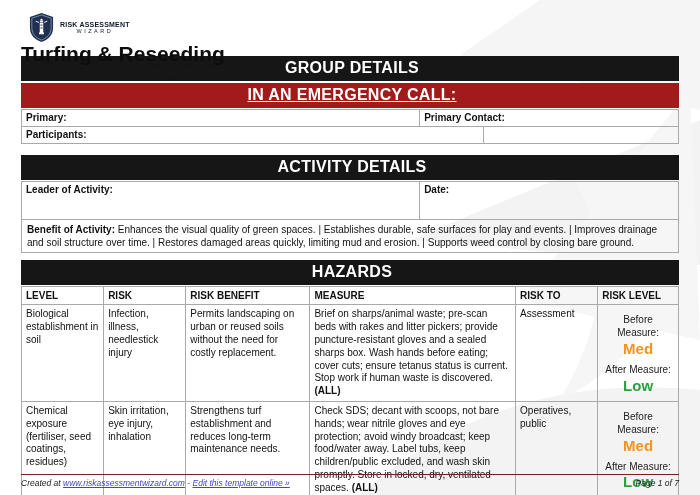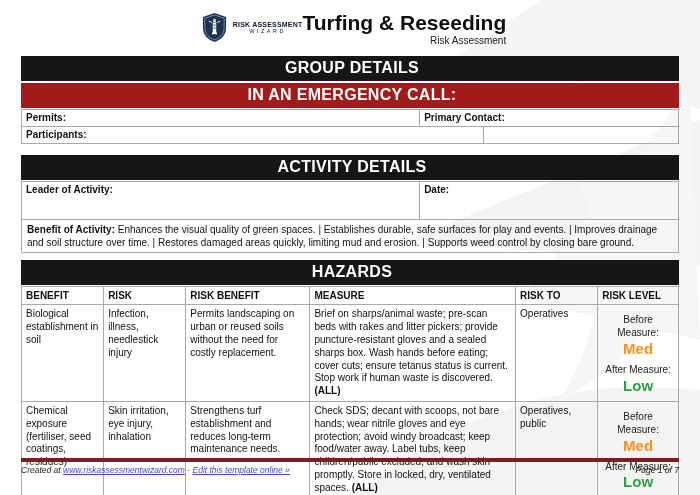--- a/index.html
+++ b/index.html
@@ -18,37 +18,37 @@
     width:700px;height:495px;
     background:#fff;
     overflow:hidden;
     font-family:"Liberation Sans", sans-serif;
     color:#111;
   }
   .watermark{position:absolute;top:0;left:0;z-index:0;}
   .content{position:relative;z-index:1;padding:12px 21px 0 21px;}
 
   
-  .hdr{display:flex;justify-content:center;align-items:flex-start;height:36px;}
+  .hdr{display:flex;justify-content:space-between;align-items:flex-start;height:36px;flex-direction:column;}
   .logo{display:flex;align-items:center;gap:5px;margin-left:7px;}
   .logo-text{display:flex;flex-direction:column;align-items:center;line-height:1.1;}
   .logo-line1{font-size:7px;font-weight:bold;color:#10182b;letter-spacing:.2px;}
   .logo-line2{font-size:5.5px;color:#10182b;letter-spacing:2.5px;}
   .titles{text-align:right;}
   .doc-title{font-size:21px;font-weight:bold;color:#0d0d0d;line-height:1.05;}
   .doc-subtitle{font-size:10px;color:#1a1a1a;margin-top:1px;}
 
   
   .bar{
     background:var(--bar-black);
     color:#fff;font-weight:bold;font-size:16px;
     text-align:center;padding:3px 0 4px 4px;margin-top:2px;
     letter-spacing:.3px;
   }
-  .bar.red{background:var(--accent-red);}
+  .bar.red{background:var(--accent-red);text-decoration:underline;}
   .gap8{height:9px;}
   .gap5{height:5px;}
   .mt8{margin-top:8px;}
 
   
   table{width:100%;border-collapse:collapse;table-layout:fixed;margin-top:1px;}
   td,th{
     border:1px solid var(--border-gray);
     font-size:10px;vertical-align:top;text-align:left;
     padding:2px 4px;background:transparent;
@@ -65,22 +65,22 @@
   .hz .r1 td{height:80px;}
   .hz .r2 td{height:93px;}
   .lvl{text-align:center;}
   .lvl-label{font-size:10px;color:#222;margin-top:6px;}
   .lvl-val{font-size:15px;font-weight:bold;line-height:1.2;}
   .lvl-med{color:var(--level-med-orange);}
   .lvl-low{color:var(--level-low-green);}
 
   
   .footer{
-    position:absolute;left:21px;right:21px;bottom:20px;z-index:1;
-    border-top:4px solid #7f1d1d;
+    position:absolute;left:21px;right:21px;bottom:7px;z-index:1;
+    border-top:1px solid #7f1d1d;
     display:flex;justify-content:space-between;
     font-size:8.5px;font-style:italic;color:#222;
     padding-top:3px;
   }
   .footer a{color:var(--link-blue);text-decoration:underline;cursor:pointer;}
 </style>
 </head>
 <body>
 
 <div class="page">
@@ -120,21 +120,21 @@
       </div>
     </div>
 
     <div class="bar mt8">GROUP DETAILS</div>
     <div class="bar red">IN AN EMERGENCY CALL:</div>
 
     <table>
       <tbody>
           <tr class="h17">
         <td style="width:60.6%">
-          <span class="lbl">Permits:</span>
+          <span class="lbl">Primary:</span>
         </td>
         <td>
           <span class="lbl">Primary Contact:</span>
         </td>
       </tr>
     </tbody>
       </table>
     <table style="margin-top:-1px;">
       <tbody>
           <tr class="h27">
@@ -178,33 +178,33 @@
       <colgroup>
         <col style="width:12.5%">
           <col style="width:12.5%">
           <col style="width:18.9%">
         <col style="width:31.3%">
           <col style="width:12.5%">
           <col style="width:12.3%">
       </colgroup>
       <tbody>
           <tr>
-        <th>BENEFIT</th>
+        <th>LEVEL</th>
         <th>RISK</th>
         <th>RISK BENEFIT</th>
         <th>MEASURE</th>
         <th>RISK TO</th>
         <th>RISK LEVEL</th>
       </tr>
       <tr class="r1">
         <td>Biological establishment in soil</td>
         <td>Infection, illness, needlestick injury</td>
         <td>Permits landscaping on urban or reused soils without the need for costly replacement.</td>
         <td><span>Brief on sharps/animal waste; pre-scan beds with rakes and litter pickers; provide puncture-resistant gloves and a sealed sharps box. Wash hands before eating; cover cuts; ensure tetanus status is current. Stop work if human waste is discovered. </span><b>(ALL)</b></td>
-        <td>Operatives</td>
+        <td>Assessment</td>
         <td class="lvl">
           <div class="lvl-label">Before Measure:</div>
           <div class="lvl-val lvl-med">Med</div>
           <div class="lvl-label">After Measure:</div>
           <div class="lvl-val lvl-low">Low</div>
         </td>
       </tr>
       <tr class="r2">
         <td>Chemical exposure (fertiliser, seed coatings, residues)</td>
         <td>Skin irritation, eye injury, inhalation</td>

